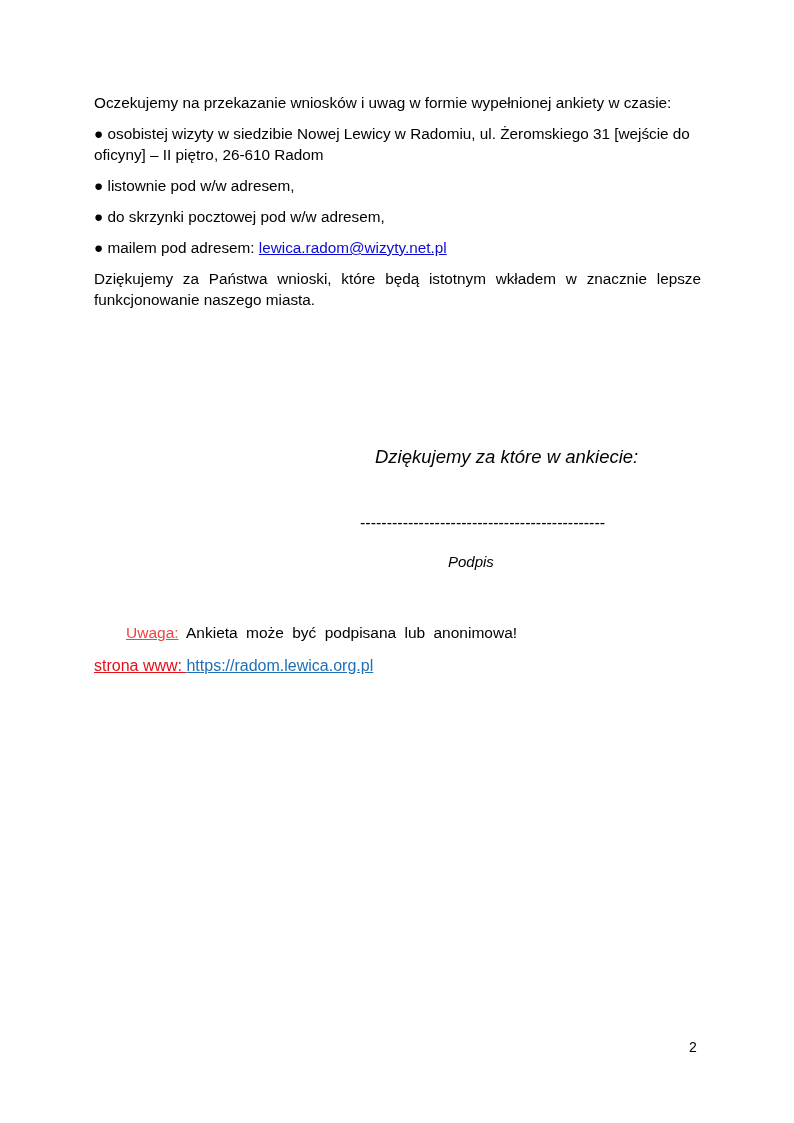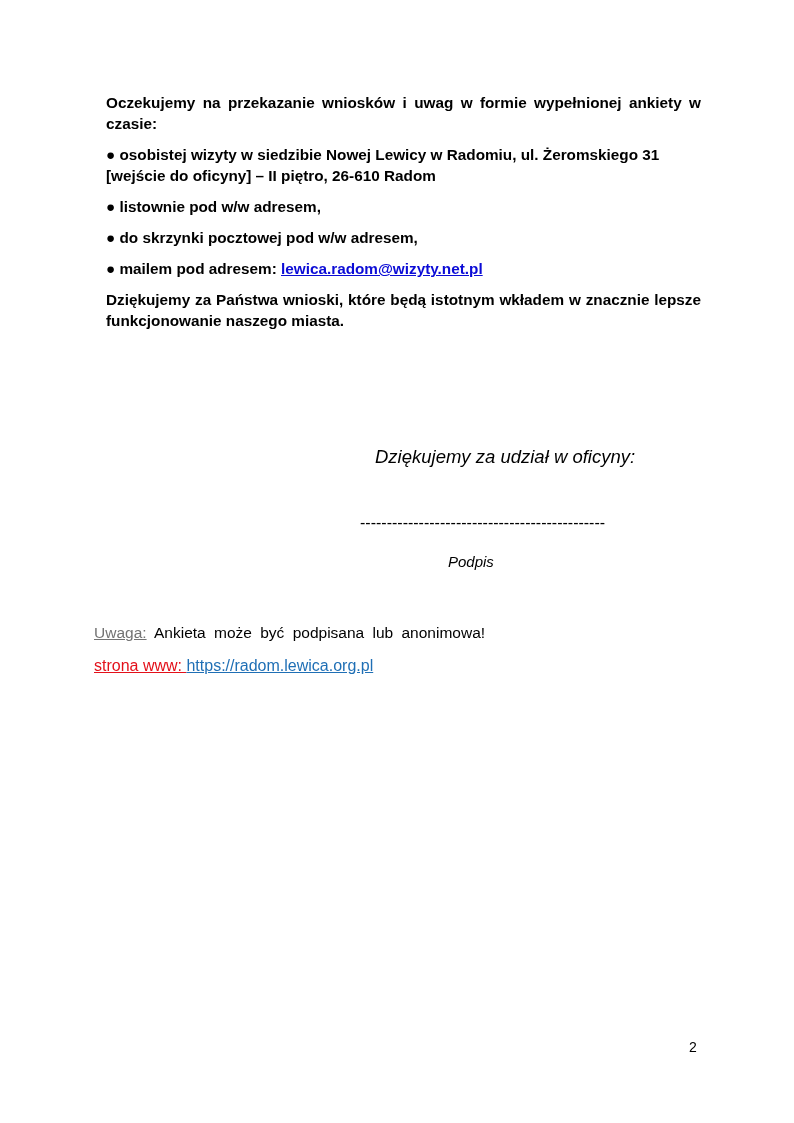--- a/index.html
+++ b/index.html
@@ -1,44 +1,44 @@
 <!DOCTYPE html>
 <html><head>
   <meta charset="utf-8">
   <style>
     html, body { margin: 0; padding: 0; background: #ffffff; }
     body { width: 794px; height: 1123px; position: relative; overflow: hidden;
            font-family: "Liberation Sans", sans-serif; color: #000; }
     .page { position: absolute; left: 94px; top: 92px; width: 607px; font-size: 15.3px; line-height: 21px; }
-    .p { margin: 0 0 10px 12px; font-weight: bold; }
+    .p { margin: 0 0 10px 0; }
     .justify { text-align: justify; text-align-last: left; }
     a.mail { color: #1a0dab; color: #0b0bd6; text-decoration: underline; }
     .thanks { position: absolute; left: 375px; top: 446px; font-size: 18.5px; font-style: italic; }
     .dashes { position: absolute; left: 360px; top: 514px; font-size: 16px; letter-spacing: 0px; }
     .sign { position: absolute; left: 448px; top: 553px; font-size: 15px; font-style: italic; }
     .note { position: absolute; left: 94px; top: 624px; font-size: 15.5px; word-spacing: 4px; }
-    .note .uwaga { color: #737373; text-decoration: underline; }
+    .note .uwaga { color: #ef4444; text-decoration: underline; margin-left: 32px; }
     .www { position: absolute; left: 94px; top: 657px; font-size: 16px; }
     .www .lbl { color: #e3101a; text-decoration: underline; }
     .www .url { color: #1f6fb5; text-decoration: underline; }
     .pagenum { position: absolute; left: 689px; top: 1039px; font-size: 14px; }
   </style>
 </head>
 <body>
 
 <div class="page">
   <p class="p justify">Oczekujemy  na  przekazanie  wniosków i  uwag  w formie  wypełnionej ankiety w czasie:</p>
   <p class="p">● osobistej wizyty w siedzibie Nowej Lewicy w Radomiu, ul. Żeromskiego 31 [wejście do  oficyny] – II piętro, 26-610 Radom</p>
   <p class="p">● listownie pod w/w adresem,</p>
   <p class="p">● do skrzynki pocztowej pod w/w adresem,</p>
   <p class="p"><span>● mailem pod adresem: </span><a class="mail">lewica.radom@wizyty.net.pl</a></p>
   <p class="p justify">Dziękujemy za Państwa wnioski, które będą istotnym wkładem w znacznie lepsze funkcjonowanie naszego miasta.</p>
 </div>
 
-<div class="thanks">Dziękujemy za udział w oficyny:</div>
+<div class="thanks">Dziękujemy za które w ankiecie:</div>
 <div class="dashes">----------------------------------------------</div>
 <div class="sign">Podpis</div>
 
 <div class="note"><span class="uwaga">Uwaga:</span><span> Ankieta może być podpisana lub anonimowa!</span></div>
 
 <div class="www"><span class="lbl">strona www: </span><a class="url">https://radom.lewica.org.pl</a></div>
 
 <div class="pagenum">2</div>
 
 </body></html>

